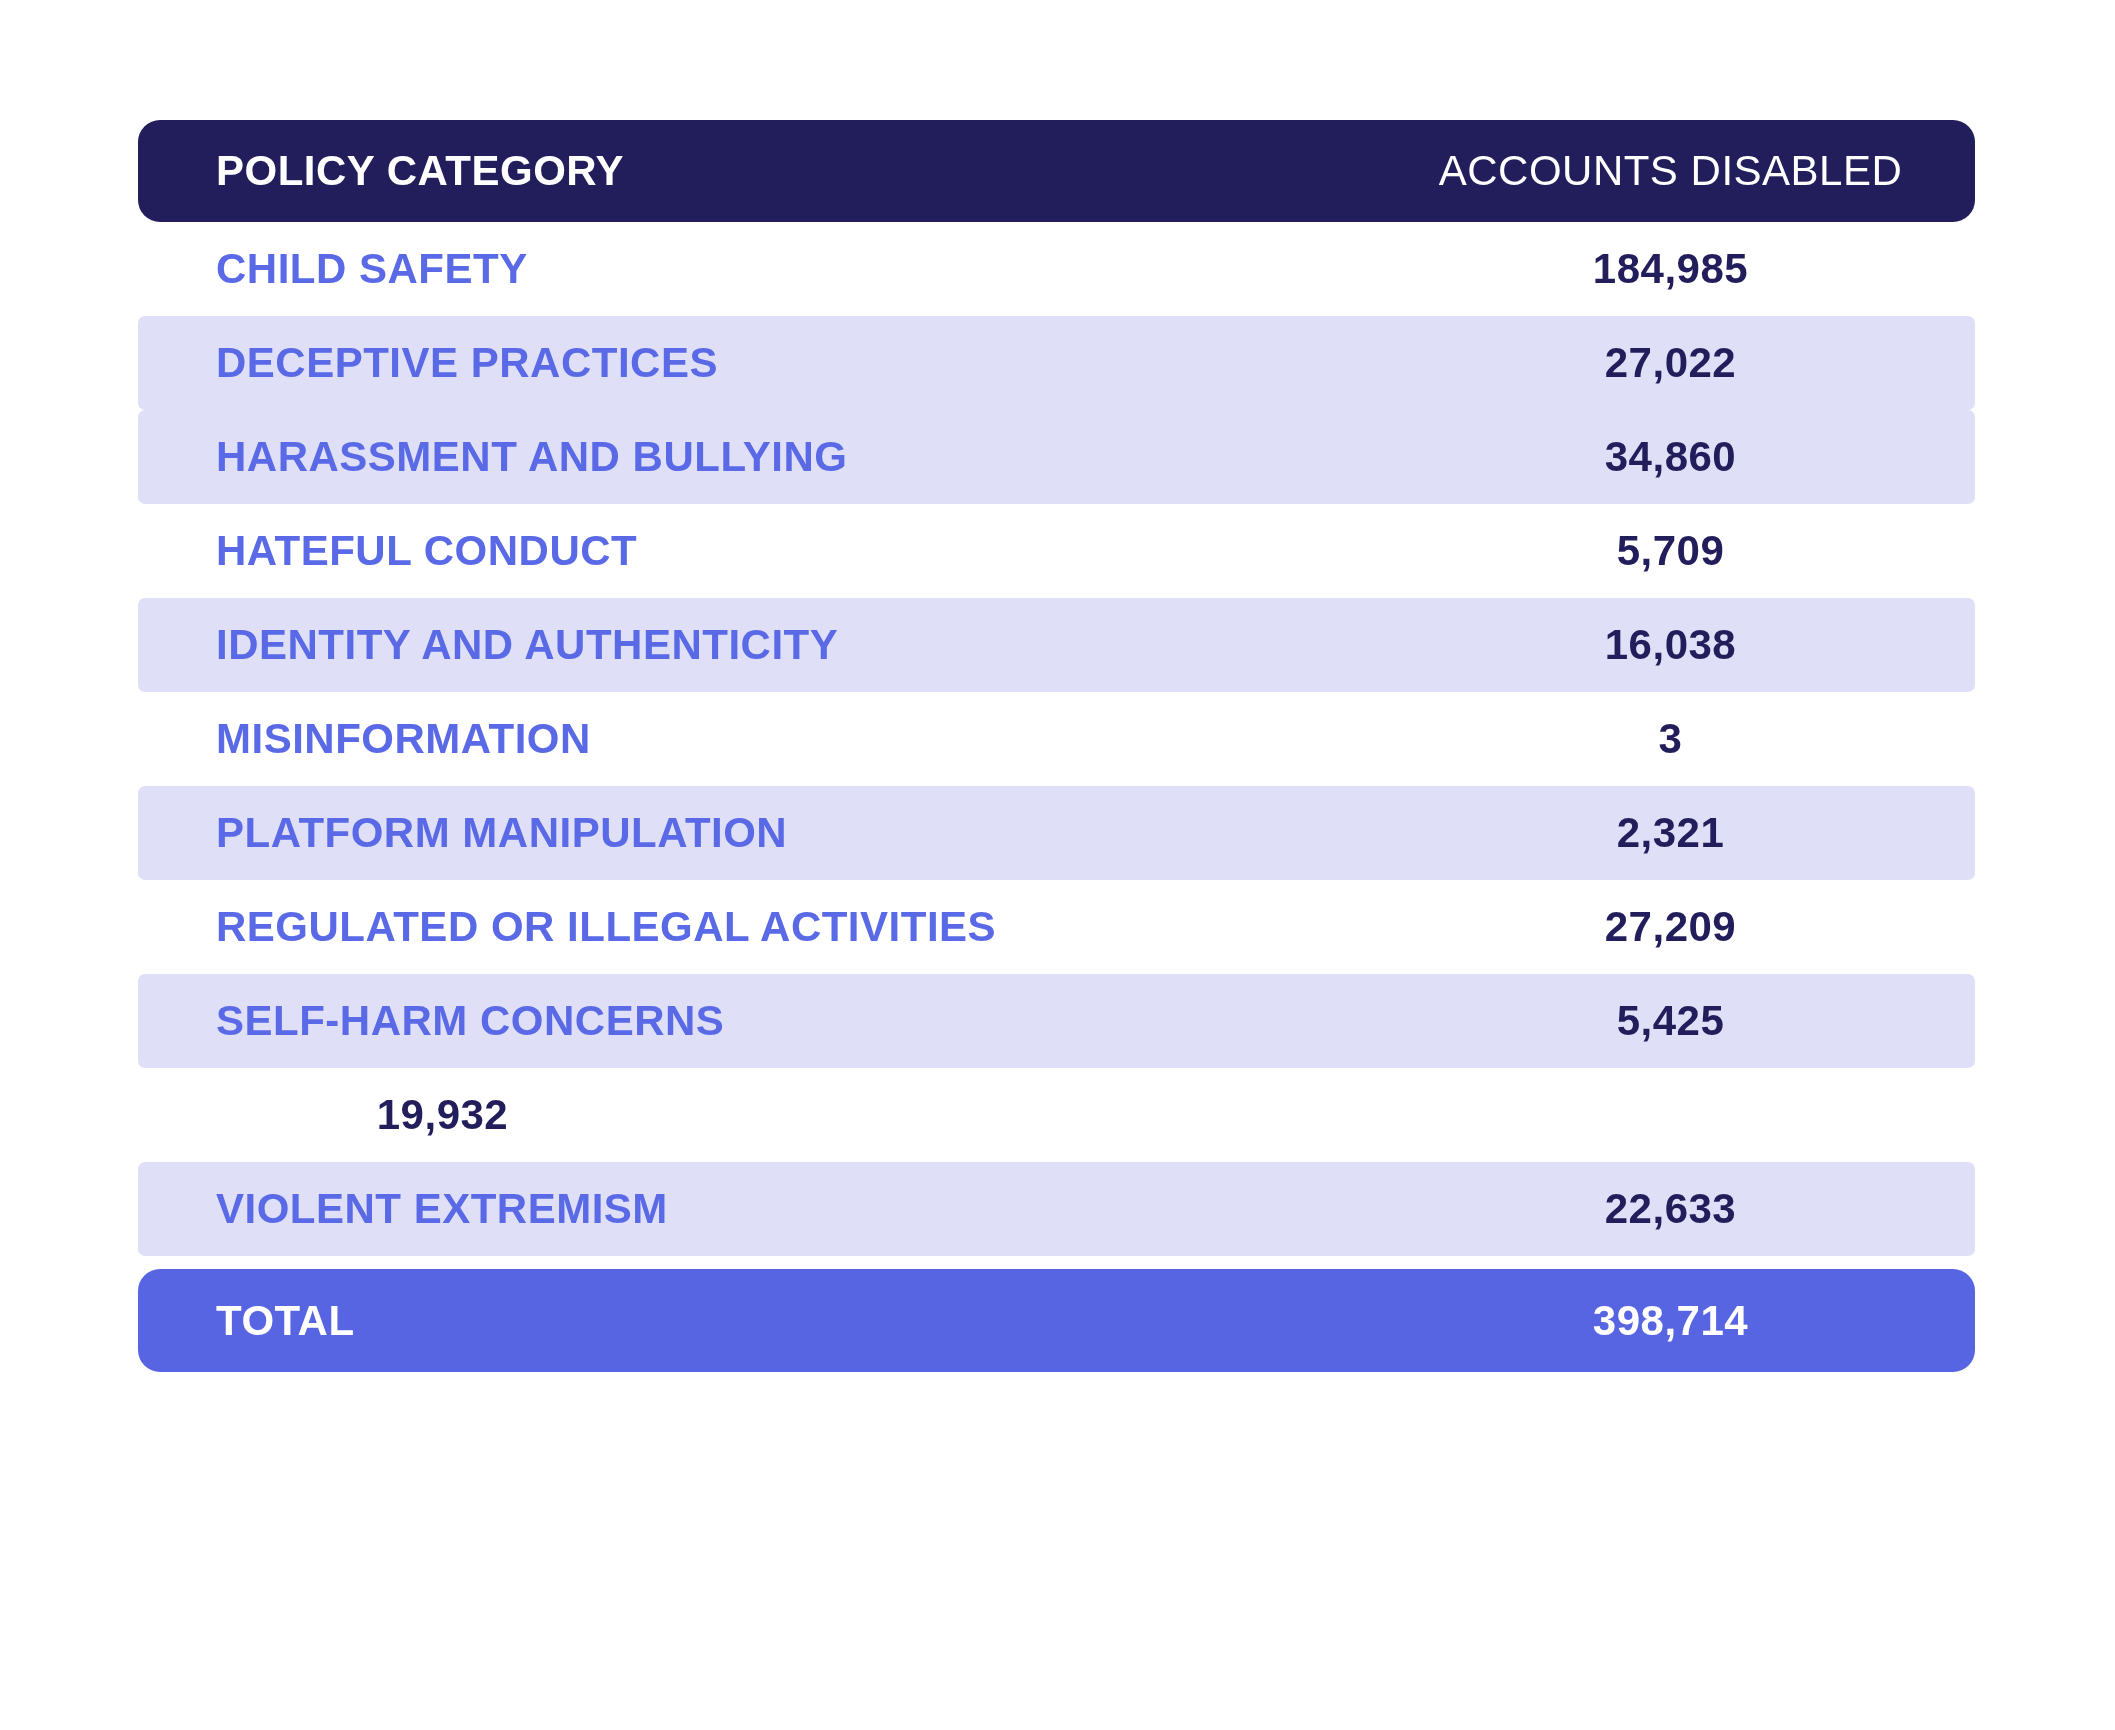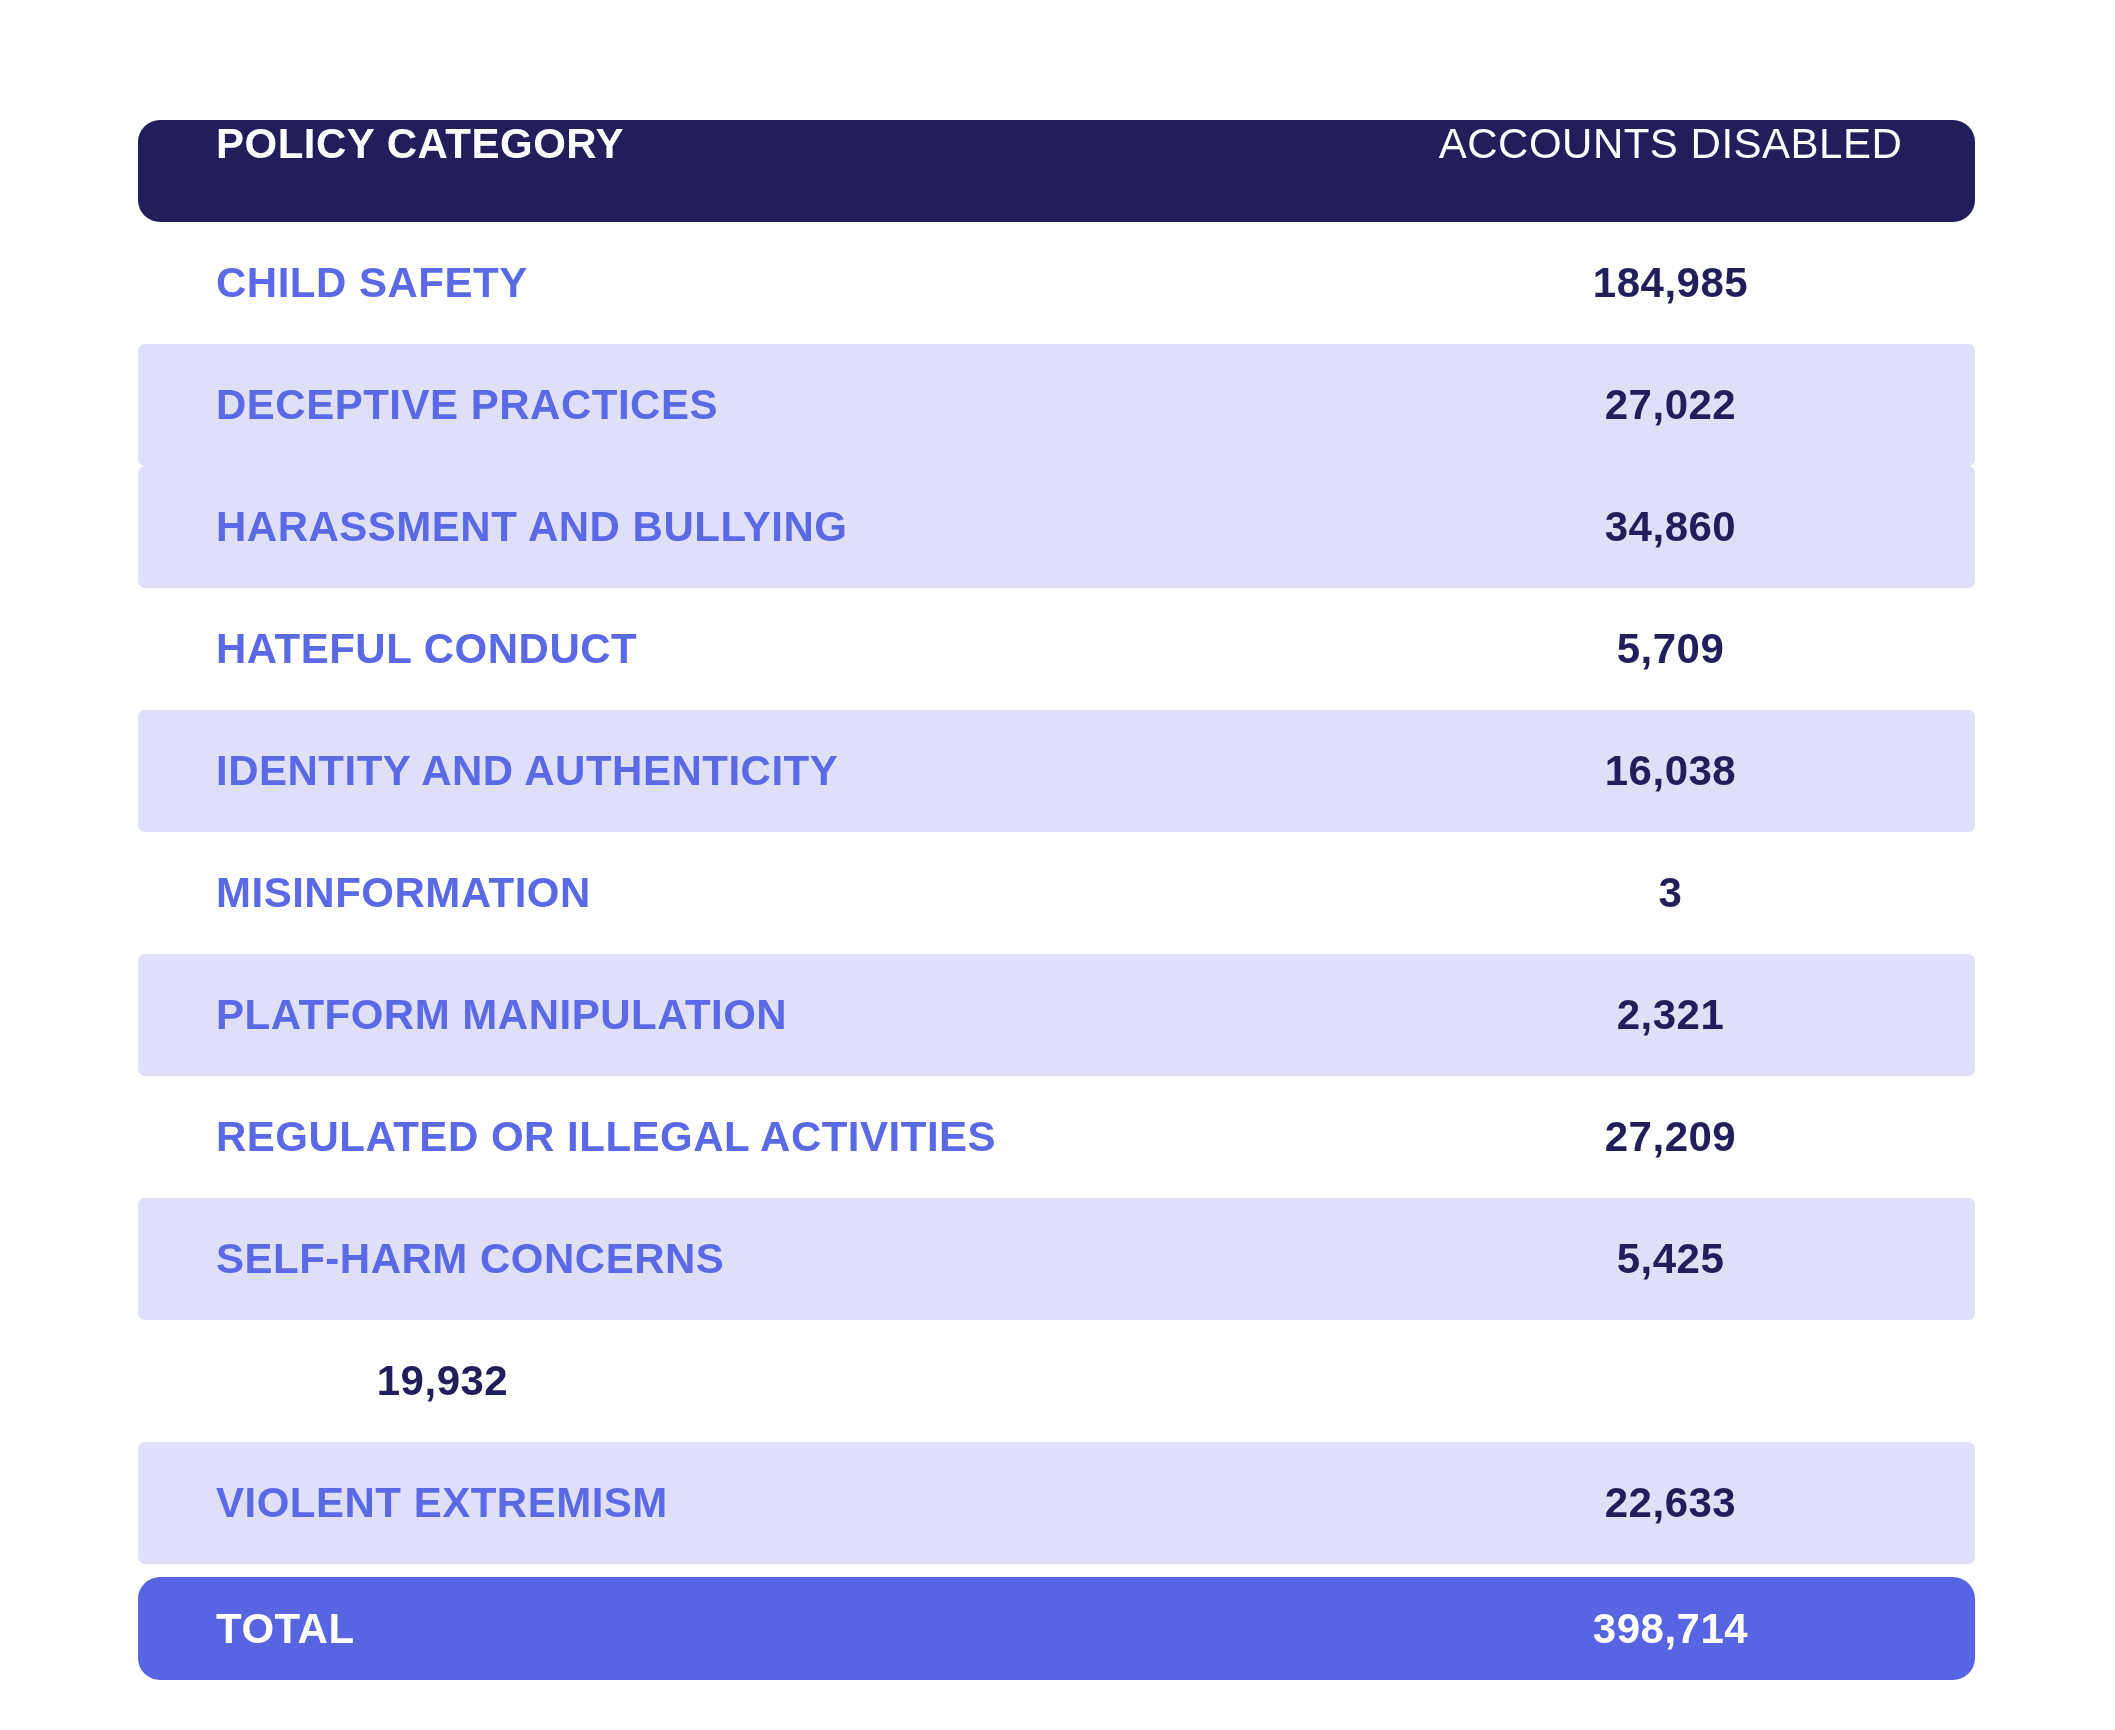--- a/index.html
+++ b/index.html
@@ -14,28 +14,28 @@
     position: absolute;
     left: 138px;
     top: 120px;
     width: 1837px;
   }
   .header-row {
     height: 102px;
     background: var(--header-bg, #211e5b);
     border-radius: 22px;
     display: flex;
-    align-items: flex-start;
+    align-items: center;
     color: #ffffff;
   }
   .header-row .cat-cell {
     color: #ffffff;
   }
   .data-row {
-    height: 122px;
+    height: 94px;
     display: flex;
     align-items: center;
     border-radius: 18.5px;
     background: transparent;
   }
   .data-row.shaded {
     background: var(--row-shade, #dfe0f8);
     border-radius: 7px;
   }
   .cat-cell {

